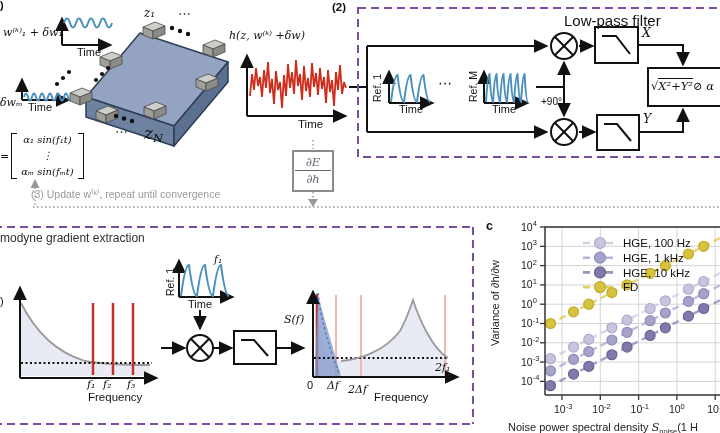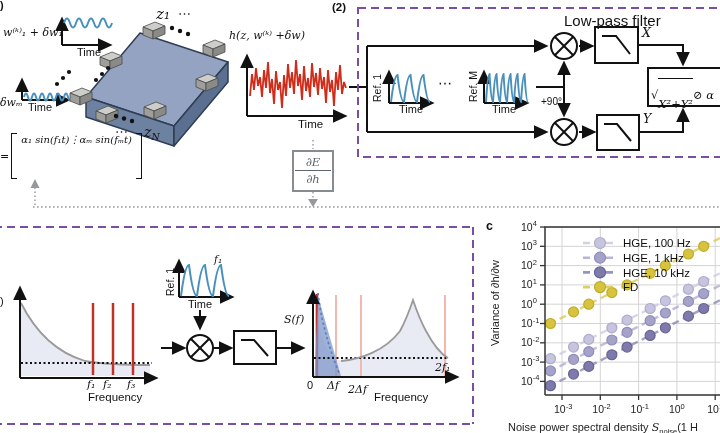--- a/index.html
+++ b/index.html
@@ -11,25 +11,25 @@
   .b{font-weight:bold}
   .gray{color:#969a9e}
   .rot{transform:rotate(-90deg);transform-origin:left top}
   .frac{position:absolute;text-align:center;color:#5e6670;font-size:11.5px}
   .frac .den{display:block;border-top:1.4px solid #5e6670;padding-top:1px;margin-top:1px}
   .matrix{position:absolute;display:flex;align-items:stretch;gap:2px;font-size:10px}
   .matrix .eq{align-self:center;font-size:11px}
   .br{width:5px}
   .brl{border-left:1.7px solid #111;border-top:1.7px solid #111;border-bottom:1.7px solid #111}
   .brr{border-right:1.7px solid #111;border-top:1.7px solid #111;border-bottom:1.7px solid #111}
-  .mrows{display:flex;flex-direction:row;justify-content:space-between;text-align:center;
+  .mrows{display:flex;flex-direction:column;justify-content:space-between;text-align:center;
          line-height:1.2;padding:1px 2px}
   .sfx{font-size:0.68em;vertical-align:-0.3em;font-style:italic}
   .formula{position:absolute;display:flex;align-items:center;font-size:11.5px}
-  .formula .ovl{border-top:1.4px solid #111;padding-top:18px}
+  .formula .ovl{border-top:1.4px solid #111;padding-top:0px}
 </style>
 </head>
 <body>
 
 <div id="fig">
 
 <svg id="dwg" width="720" height="433" viewBox="0 0 720 433">
   <defs>
     <marker id="mb" markerWidth="9" markerHeight="8" refX="6.2" refY="3.5" orient="auto">
       <path d="M0,0 L7.5,3.5 L0,7 Z" fill="#111"></path>
@@ -331,23 +331,23 @@
   <span class="eq math">=</span>
   <span class="br brl"></span>
   <span class="mrows math">
     <span>α₁ sin(f₁t)</span>
     <span>⋮</span>
     <span>αₘ sin(fₘt)</span>
   </span>
   <span class="br brr"></span>
 </div>
 
-<div class="lbl math" style="left:156px;top:7px;font-size:15px">z₁</div>
+<div class="lbl math" style="left:144px;top:7px;font-size:12px">z₁</div>
 <div class="lbl" style="left:178px;top:7px;font-size:13px">⋯</div>
-<div class="lbl math" style="left:144px;top:125px;font-size:14px"><span>z</span><sub class="sfx">N</sub></div>
+<div class="lbl math" style="left:144px;top:125px;font-size:17px"><span>z</span><sub class="sfx">N</sub></div>
 <div class="lbl" style="left:115px;top:125px;font-size:13px">⋯</div>
 
 <div class="lbl math" style="left:229px;top:30px;font-size:11px">h(z, w⁽ᵏ⁾ +δw)</div>
 <div class="lbl" style="left:298px;top:118px;font-size:11.5px">Time</div>
 
 <div class="lbl b" style="left:332px;top:1px;font-size:11.5px">(2)</div>
 <div class="lbl rot" style="left:372px;top:102px;font-size:10.5px">Ref. 1</div>
 <div class="lbl" style="left:399px;top:104px">Time</div>
 <div class="lbl" style="left:438px;top:76px;font-size:14px">⋯</div>
 <div class="lbl rot" style="left:468px;top:102px;font-size:10.5px">Ref. M</div>
@@ -359,21 +359,23 @@
 <div class="formula math" style="left:651px;top:78px">
   <span>√</span>
       <span class="ovl">X²+Y²</span>
       <span> ⊘ α</span>
 </div>
 
 <div class="frac math" style="left:295px;top:155px;width:36px">
   <span>∂E</span>
   <span class="den">∂h</span>
 </div>
-
+<div class="lbl gray" style="left:31px;top:189px;font-size:10.5px">(3) Update w⁽ᵏ⁾, repeat until convergence</div>
+
+<div class="lbl" style="left:0px;top:232px;font-size:12px;color:#2f2f2f">modyne gradient extraction</div>
 <div class="lbl" style="left:0px;top:296px">)</div>
 <div class="lbl math" style="left:87px;top:379px">f₁</div>
 <div class="lbl math" style="left:103px;top:379px">f₂</div>
 <div class="lbl math" style="left:127px;top:379px">f₃</div>
 <div class="lbl" style="left:88px;top:391px;font-size:11.5px">Frequency</div>
 <div class="lbl rot" style="left:165px;top:296px;font-size:10.5px">Ref. 1</div>
 <div class="lbl math" style="left:214px;top:254px;font-size:10.5px">f₁</div>
 <div class="lbl" style="left:188px;top:299px">Time</div>
 <div class="lbl math" style="left:284px;top:314px">S(f)</div>
 <div class="lbl" style="left:307px;top:380px">0</div>

